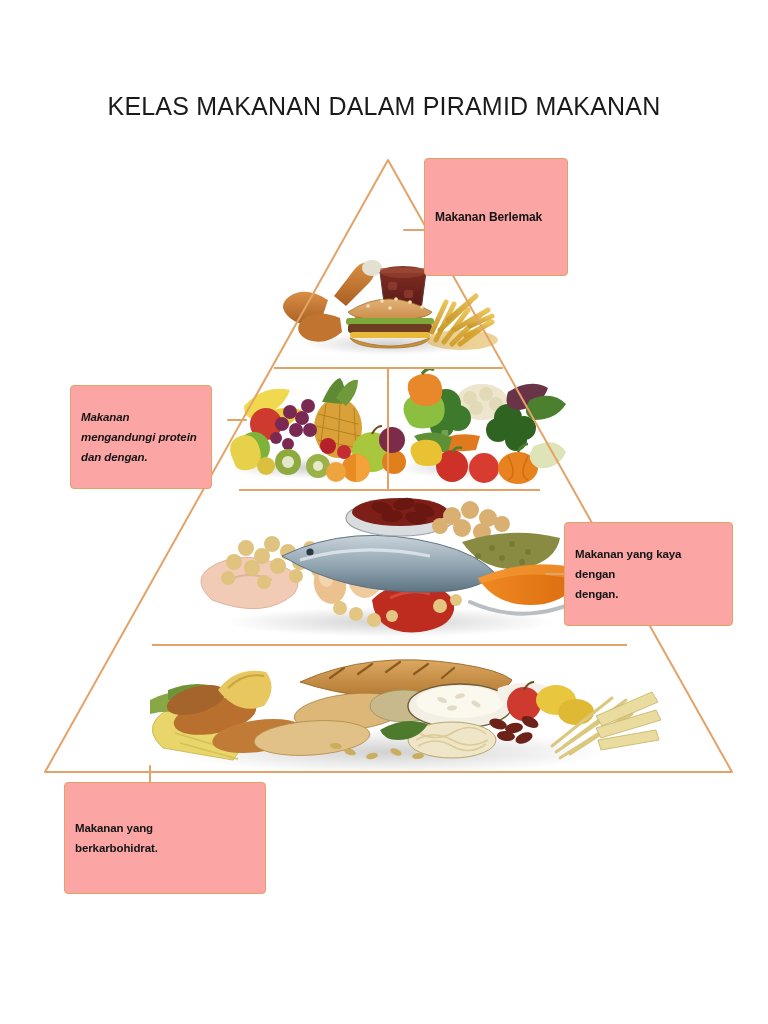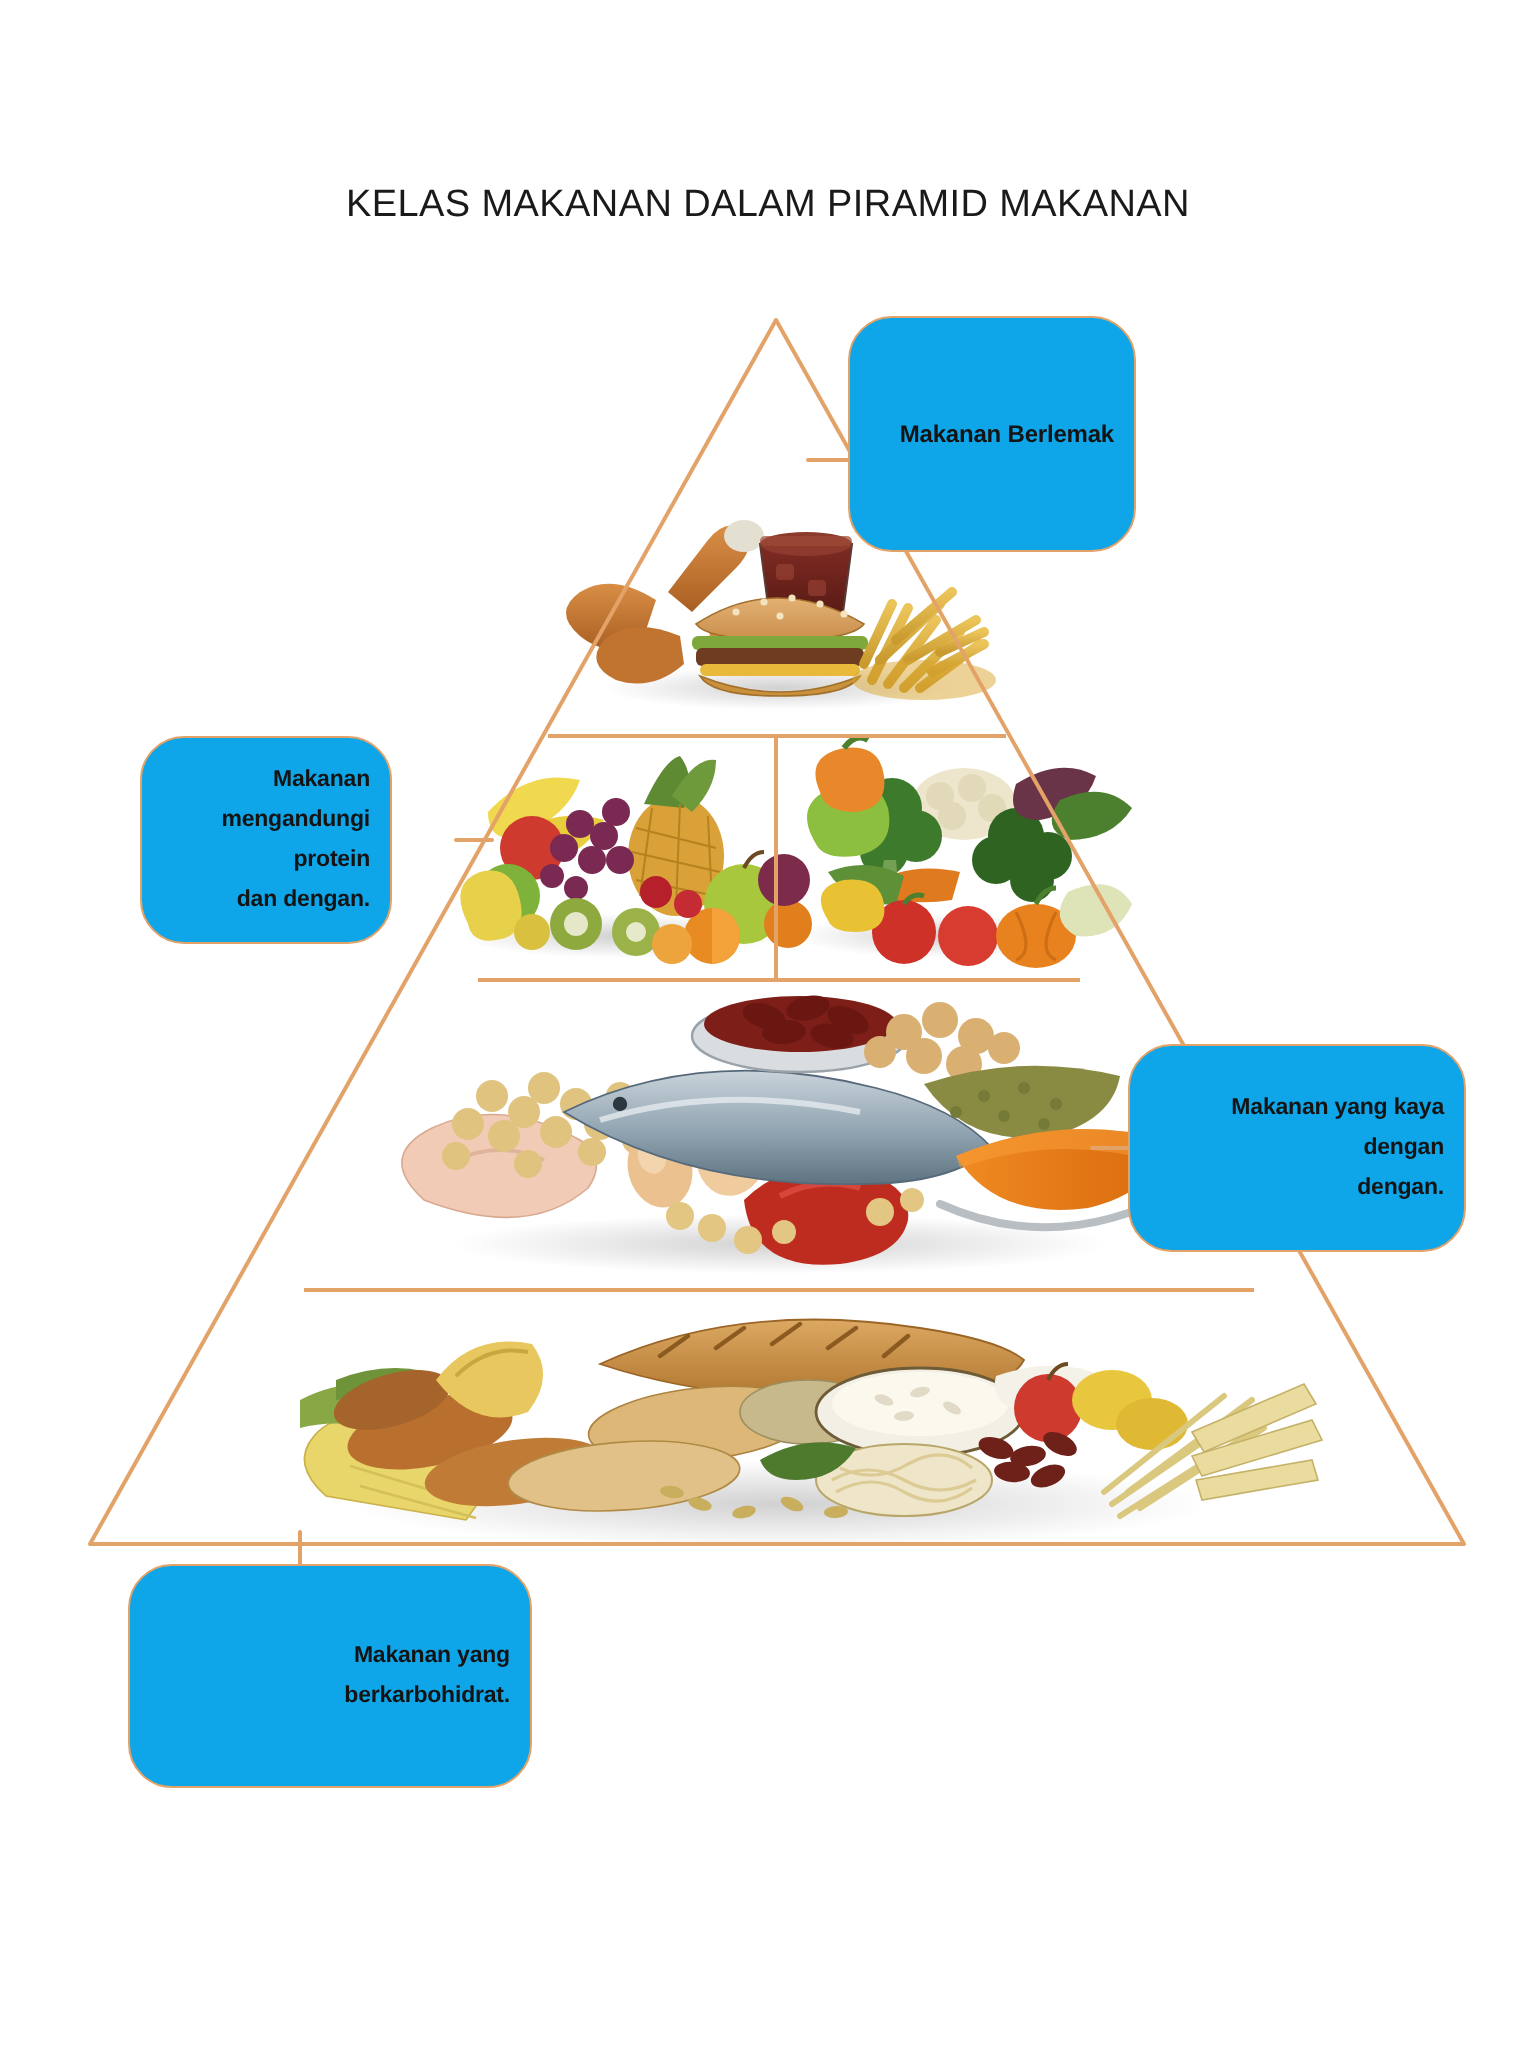--- a/index.html
+++ b/index.html
@@ -17,59 +17,59 @@
     -webkit-font-smoothing: antialiased;
   }
 
   
   #page-title {
     position: absolute;
     left: 0;
     top: 92px;
     width: 768px;
     text-align: center;
-    font-size: 19px;
+    font-size: 25px;
     font-weight: 400;
     letter-spacing: 0.2px;
     color: #1a1a1a;
     font-family: "Liberation Sans", "DejaVu Sans", sans-serif;
   }
 
   
   #pyramid-svg {
     position: absolute;
     left: 0;
     top: 0;
     width: 768px;
     height: 1024px;
   }
 
   
   .callout {
     position: absolute;
-    background: #0ea5e9;
+    background: #fca5a5;
     border: 1.6px solid #E3A368;
-    border-radius: 22px;
+    border-radius: 4px;
     box-sizing: border-box;
     display: flex;
     align-items: center;
     justify-content: center;
-    text-align: right;
+    text-align: left;
     color: #141414;
     font-weight: bold;
     font-size: 11.5px;
     line-height: 1.75;
     font-family: "Liberation Sans", "DejaVu Sans", sans-serif;
     letter-spacing: -0.1px;
     padding: 4px 10px;
   }
   .callout span { display: block; width: 100%; }
 
   #callout-fat      { left: 424px; top: 158px; width: 144px; height: 118px; }
-  #callout-vitamin  { left: 70px;  top: 368px; width: 126px; height: 104px; }
+  #callout-vitamin  { left: 70px;  top: 385px; width: 142px; height: 104px; font-style: italic; }
   #callout-protein  { left: 564px; top: 522px; width: 169px; height: 104px; }
   #callout-carbo    { left: 64px;  top: 782px; width: 202px; height: 112px; }
 
   #callout-fat span     { font-size: 12px; }
   #callout-protein span { font-size: 11.5px; }
 </style>
 </head>
 <body>
 
 <div id="page-title">KELAS MAKANAN DALAM PIRAMID MAKANAN</div>

